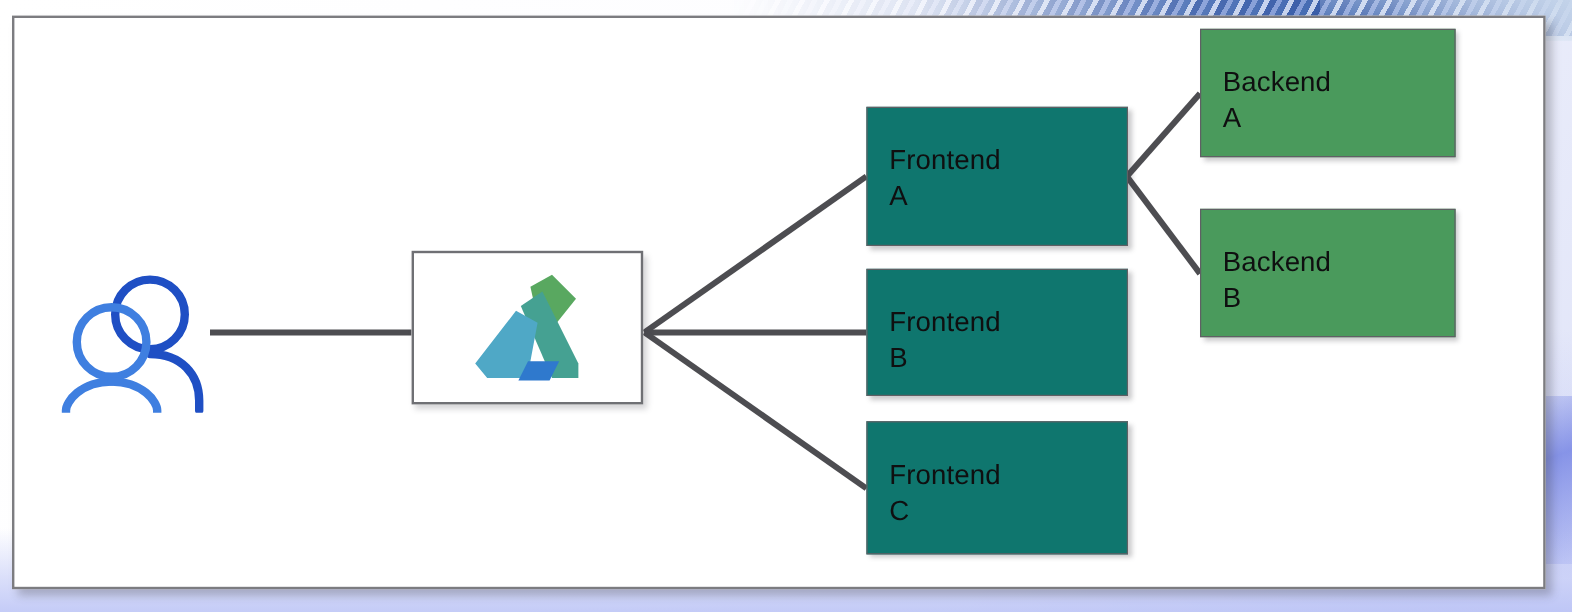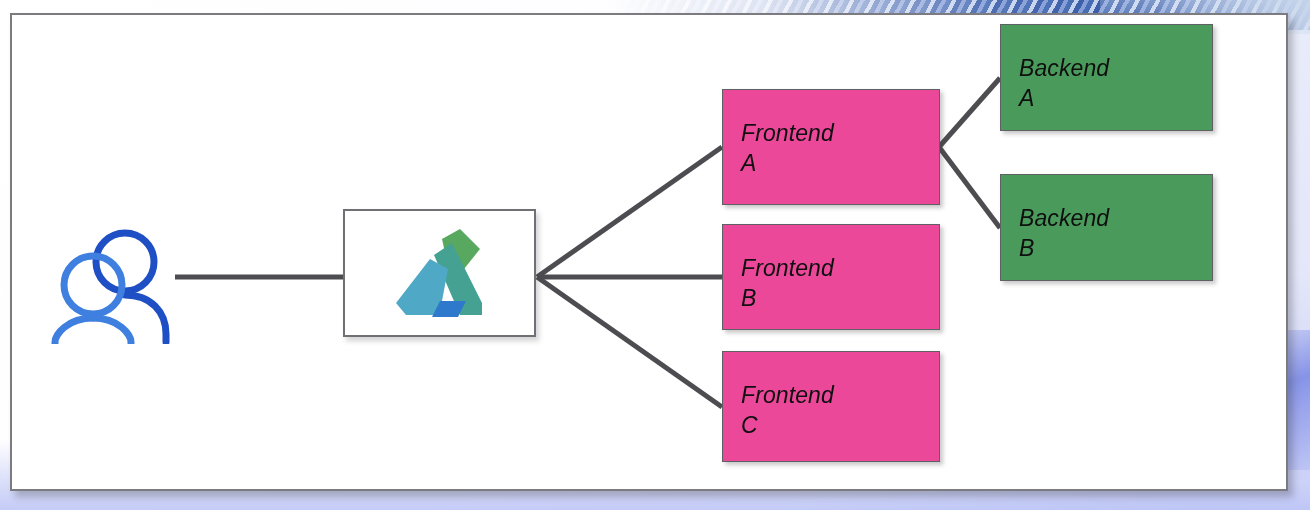--- a/index.html
+++ b/index.html
@@ -97,23 +97,22 @@
   .node {
     position: absolute;
     box-sizing: border-box;
     border: 1px solid #5f6064;
     box-shadow: 3px 3px 4px rgba(60,60,70,0.28);
     padding: 28px 0 0 18px;
     font-size: 23px;
     line-height: 30px;
     color: #0f0f10;
     letter-spacing: 0.1px;
-    font-style: italic;
-  }
-  .node-teal   { background: #ec4899; }
+  }
+  .node-teal   { background: #0f766e; }
   .node-green  { background: #4a9a5c; }
   .node-label  { display: block; white-space: pre-line; }
 
   
   #gateway {
     position: absolute;
     left: 343px;
     top: 209px;
     width: 193px;
     height: 128px;

